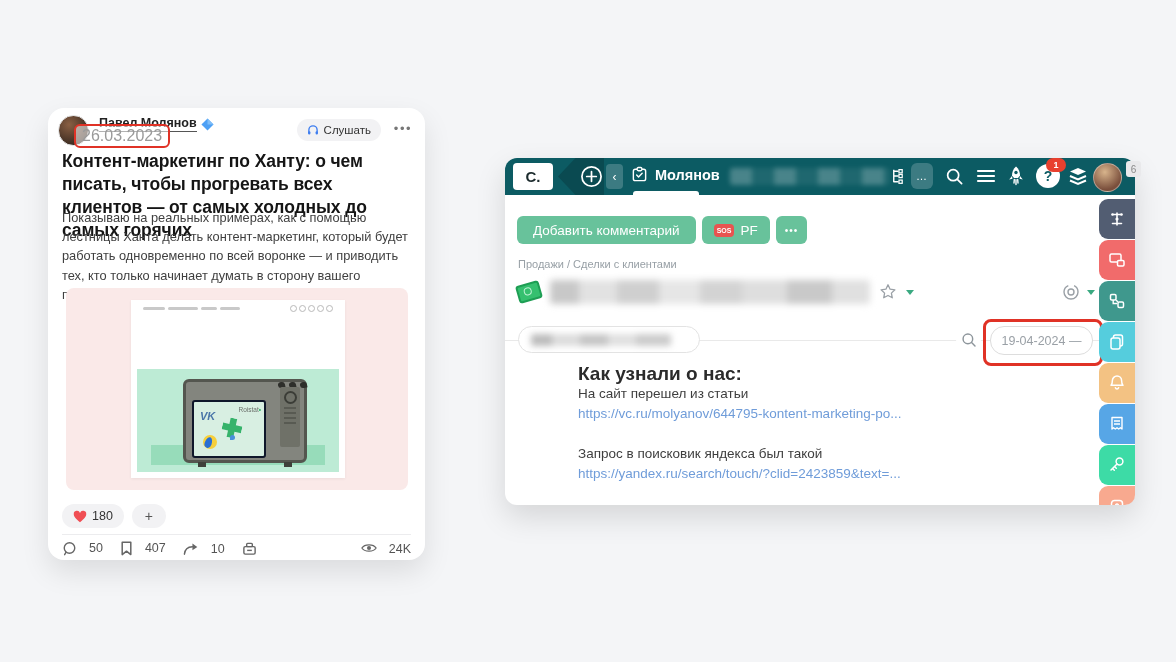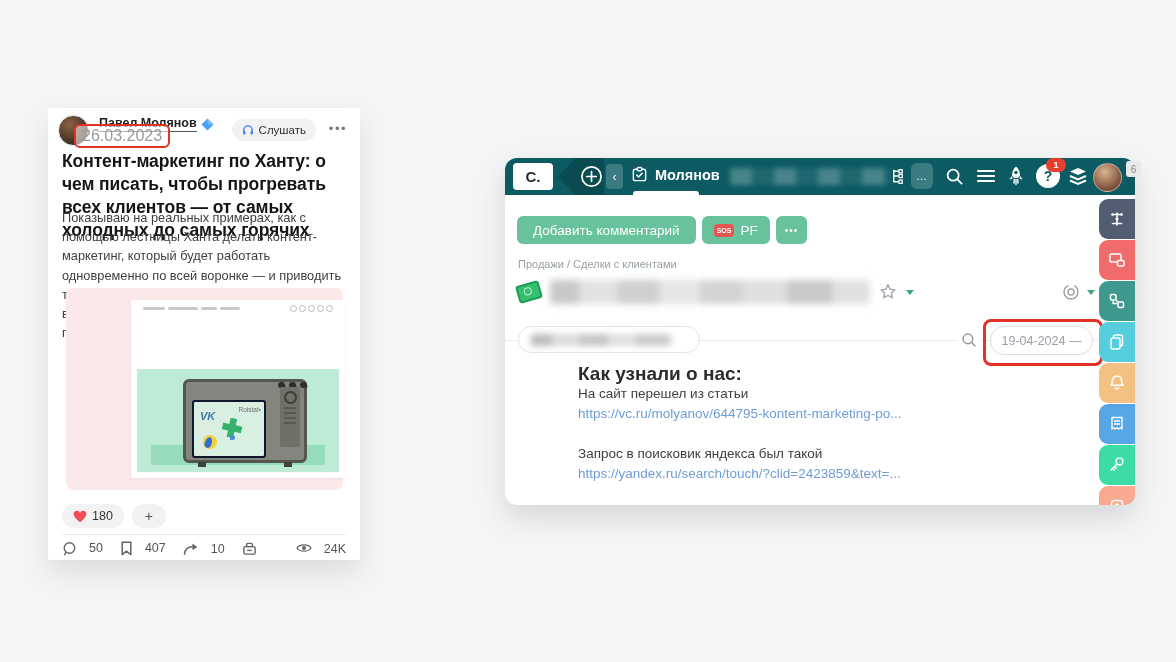--- a/index.html
+++ b/index.html
@@ -2,21 +2,21 @@
 <html><head>
 <meta charset="utf-8">
 <style>
   html,body{margin:0;padding:0;}
   body{font-family:"Liberation Sans",sans-serif;background:#f4f5f7;}
   .stage{position:relative;width:1176px;height:662px;background:#f4f5f7;overflow:hidden;}
   .redact{filter:blur(3px);border-radius:3px;}
   .caret{width:0;height:0;border-left:4px solid transparent;border-right:4px solid transparent;border-top:5px solid #3aa981;display:inline-block;}
 
   
-  .post-card{position:absolute;left:48px;top:108px;width:312px;height:452px;background:#fff;border-radius:2px;box-shadow:0 12px 28px rgba(0,0,0,.10);}
+  .post-card{position:absolute;left:48px;top:108px;width:377px;height:452px;background:#fff;border-radius:16px;box-shadow:0 12px 28px rgba(0,0,0,.10);}
   .p-avatar{position:absolute;left:10px;top:7px;width:29px;height:29px;border-radius:50%;background:radial-gradient(circle at 35% 30%,#8a5f43,#3a2a20 75%);border:1px solid #ddd;}
   .p-namerow{position:absolute;left:51px;top:8px;display:flex;align-items:center;gap:4px;}
   .p-name{font-size:12.5px;font-weight:bold;color:#222;border-bottom:1px solid #555;line-height:1.2;}
   .p-datebox{position:absolute;left:26px;top:16px;border:2.5px solid #e03226;border-radius:6px;padding:1px 6px;background:rgba(255,255,255,.55);}
   .p-date{font-size:16px;color:#9a9a9a;}
   .p-listen{position:absolute;right:44px;top:11px;height:22px;display:flex;align-items:center;gap:5px;background:#f2f2f4;border-radius:13px;padding:0 10px;cursor:pointer;}
   .p-listen span{font-size:11.5px;color:#333;}
   .p-more{position:absolute;right:13px;top:13px;color:#777;font-size:13px;letter-spacing:1.5px;cursor:pointer;}
   .p-title{position:absolute;left:14px;right:14px;top:42px;font-size:17.5px;font-weight:bold;color:#151515;line-height:1.32;letter-spacing:-.1px;}
   .p-excerpt{position:absolute;left:14px;right:14px;top:100px;font-size:12.8px;color:#3f3f3f;line-height:1.5;}

